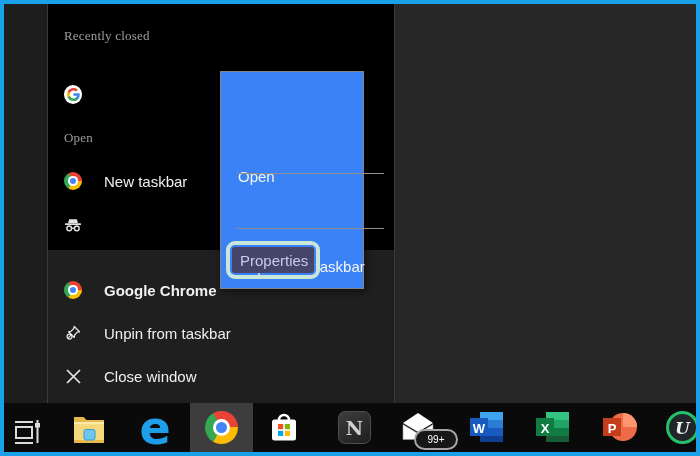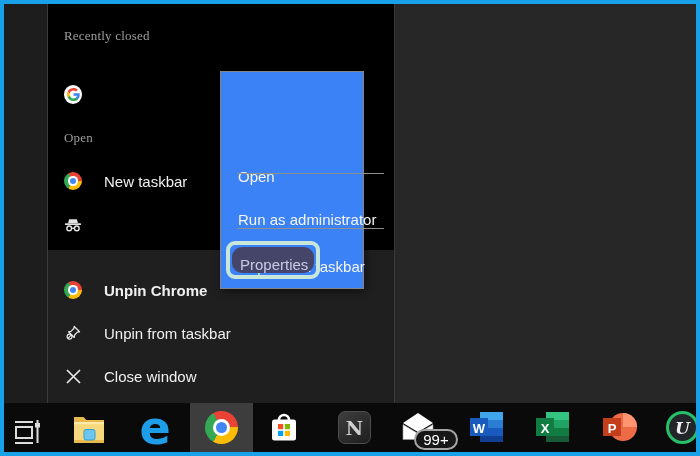--- a/index.html
+++ b/index.html
@@ -30,33 +30,33 @@
   .chrome-ic{position:relative;border-radius:50%;
     background:conic-gradient(#ea4335 0 90deg,#fbbc05 90deg 210deg,#34a853 210deg 330deg,#ea4335 330deg 360deg);}
   .chrome-ic::before{content:"";position:absolute;inset:24%;background:#fff;border-radius:50%;}
   .chrome-ic::after{content:"";position:absolute;inset:33%;background:#4285f4;border-radius:50%;}
   
   .cmenu{left:220px;top:71px;width:144px;height:218px;background:#3b82f6;border:1px solid #848484;z-index:3;
     box-shadow:2px 3px 8px rgba(0,0,0,.45);}
   .cm-item{position:absolute;left:17px;font-size:15px;color:#f5f5f5;line-height:18px;white-space:nowrap;}
   .cm-div{position:absolute;left:16px;width:147px;height:1px;background:#8f8f8f;}
   .hl-ring{position:absolute;left:5px;top:169px;width:94px;height:38px;border:4px solid #c9e7d8;border-radius:9px;}
-  .hl-fill{position:absolute;left:2px;top:2px;width:82px;height:26px;border-radius:10px;background:#45456a;
-    display:flex;align-items:flex-end;padding-left:8px;}
+  .hl-fill{position:absolute;left:2px;top:2px;width:82px;height:26px;border-radius:3px;background:#45456a;
+    display:flex;align-items:center;padding-left:8px;}
   .hl-fill span{font-size:15px;color:#c9cbe6;}
   
   .taskbar{left:0;top:403px;width:700px;height:53px;background:#0a0a0a;z-index:2;}
   .tb-active{position:absolute;left:190px;top:0;width:63px;height:49px;background:#3d3d3d;}
   .tb-ic{position:absolute;display:flex;align-items:center;justify-content:center;}
   .edge-e{font-family:"DejaVu Sans",sans-serif;font-weight:bold;font-size:46px;line-height:34px;color:#1e9de8;}
   .notion-box{width:33px;height:33px;border-radius:7px;border:1px solid #4d4d4d;
     background:linear-gradient(145deg,#3e3e3e,#1e1e1e);display:flex;align-items:center;justify-content:center;}
   .notion-box span{font-family:"DejaVu Serif","Liberation Serif",serif;font-weight:bold;font-size:19px;color:#cfcfcf;}
   .badge{position:absolute;left:414px;top:429px;width:44px;height:21px;border:2px solid #a5a5a5;border-radius:12px;
-    background:#171717;color:#fff;font-size:15px;display:flex;align-items:center;justify-content:center;z-index:4;}
+    background:#171717;color:#fff;font-size:10px;display:flex;align-items:center;justify-content:center;z-index:4;}
   .ucircle{width:33px;height:33px;border-radius:50%;border:3px solid #26c06b;background:#22262a;
     display:flex;align-items:center;justify-content:center;}
   .ucircle span{font-family:"DejaVu Serif","Liberation Serif",serif;font-style:italic;font-weight:bold;font-size:17px;color:#f0f0f0;}
 </style>
 </head>
 <body>
 
 <div id="screen">
 
   <div class="abs desk-right"></div>
@@ -97,21 +97,21 @@
           <circle cx="14.2" cy="11.8" r="2.6" fill="none" stroke="#e2e2e2" stroke-width="1.6"></circle>
           <path d="M8.4 11.6h3.2" stroke="#e2e2e2" stroke-width="1.4"></path>
         </svg>
       </span>
     </div>
 
     <div class="jl-row" style="top:274px;">
       <span class="ic">
         <span class="chrome-ic" style="width:18px;height:18px;"></span>
       </span>
-      <span class="lbl lbl-bold">Unpin Chrome</span>
+      <span class="lbl lbl-bold">Google Chrome</span>
     </div>
 
     <div class="jl-row" style="top:317px;">
       <span class="ic">
         <svg width="22" height="22" viewBox="0 0 22 22" fill="none" stroke="#e8e8e8" stroke-width="1.5" stroke-linejoin="round">
           <path d="M12.5 3 L19 9.5 L16.3 10 L13 13.5 L12.5 16.5 L5.5 9.5 L8.5 9 L12 5.5 Z"></path>
           <circle cx="6.8" cy="15.4" r="3"></circle>
           <path d="M4.7 17.5 L8.9 13.3"></path>
         </svg>
       </span>
@@ -123,21 +123,20 @@
         <svg width="17" height="17" viewBox="0 0 17 17" stroke="#e8e8e8" stroke-width="1.7">
           <path d="M2 2 L15 15 M15 2 L2 15"></path>
         </svg>
       </span>
       <span class="lbl">Close window</span>
     </div>
   </div>
 
   <div class="abs cmenu">
     <div class="cm-item" style="top:96px;">Open</div>
-    <div class="cm-item" style="top:139px;">Run as administrator</div>
     <div class="cm-div" style="top:101px;"></div>
     <div class="cm-item" style="top:186px;">Unpin from taskbar</div>
     <div class="cm-div" style="top:156px;"></div>
 
     <div class="hl-ring">
       <div class="hl-fill">
         <span>Properties</span>
       </div>
     </div>
   </div>

